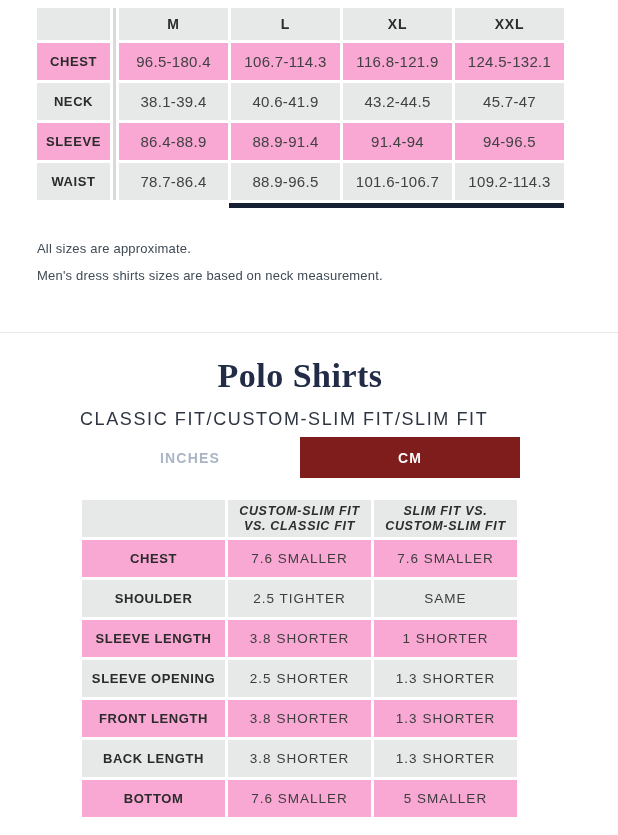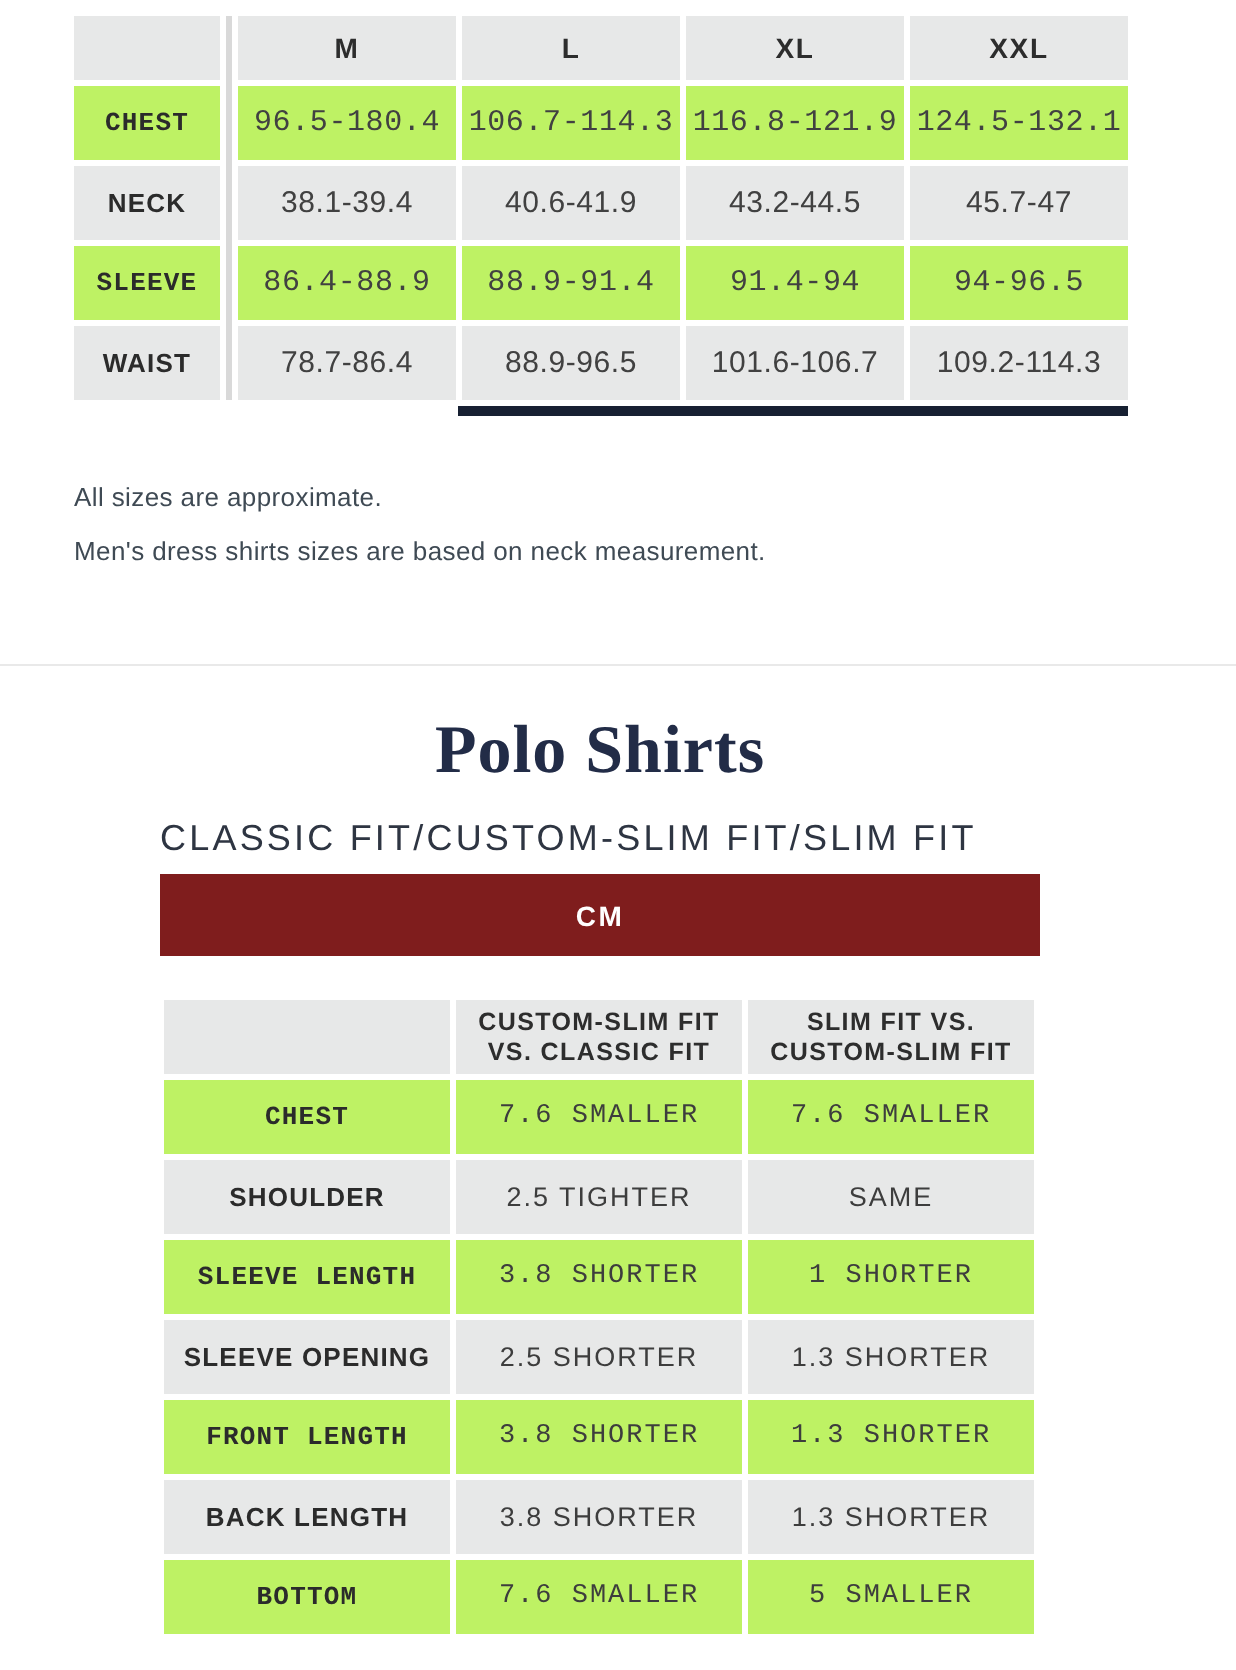--- a/index.html
+++ b/index.html
@@ -24,21 +24,21 @@
   }
   .sliver {
     grid-column: 2;
     grid-row: 1 / -1;
     background: #d9d9d9;
   }
   .cell {
     display: flex; align-items: center; justify-content: center;
     text-align: center;
   }
-  .lt { background: #bef264; font-family: Liberation Mono, monospace; }
+  .lt { background: #f9a8d4; }
   .dk { background: #e7e8e8; }
   .hd {
     font-weight: bold; font-size: 14px; letter-spacing: 0.8px; color: #2d2d2d;
   }
   .lab {
     font-weight: bold; font-size: 13px; letter-spacing: 0.6px; color: #2b2b2b;
   }
   .val {
     font-size: 15px; color: #414141; letter-spacing: 0.3px;
   }
@@ -121,20 +121,21 @@
     width: 435px;
     display: grid;
     grid-template-columns: 143px 143px 143px;
     grid-template-rows: repeat(8, 37px);
     gap: 3px;
     background: #ffffff;
   }
   .polo-grid .hd {
     font-size: 12.5px; line-height: 15px; letter-spacing: 0.7px;
     white-space: pre-line;
+    font-style: italic;
   }
   .polo-grid .lab { font-size: 13px; }
   .polo-grid .val {
     font-size: 13.5px; letter-spacing: 1px; color: #3d3d3d;
   }
 </style>
 </head>
 <body>
 
 <section>
@@ -180,20 +181,21 @@
   <p class="note note-2">Men's dress shirts sizes are based on neck measurement.</p>
 </section>
 
 <div class="divider"></div>
 
 <section class="polo">
   <h2 class="polo-title">Polo Shirts</h2>
   <div class="polo-subtitle">CLASSIC FIT/CUSTOM-SLIM FIT/SLIM FIT</div>
 
   <div class="unit-toggle">
+    <button class="tab tab-inactive">INCHES</button>
     <button class="tab tab-active">CM</button>
   </div>
 
   <div class="polo-grid">
 
     <div class="cell dk"></div>
     <div class="cell dk hd">CUSTOM-SLIM FIT
 VS. CLASSIC FIT</div>
     <div class="cell dk hd">SLIM FIT VS.
 CUSTOM-SLIM FIT</div>

